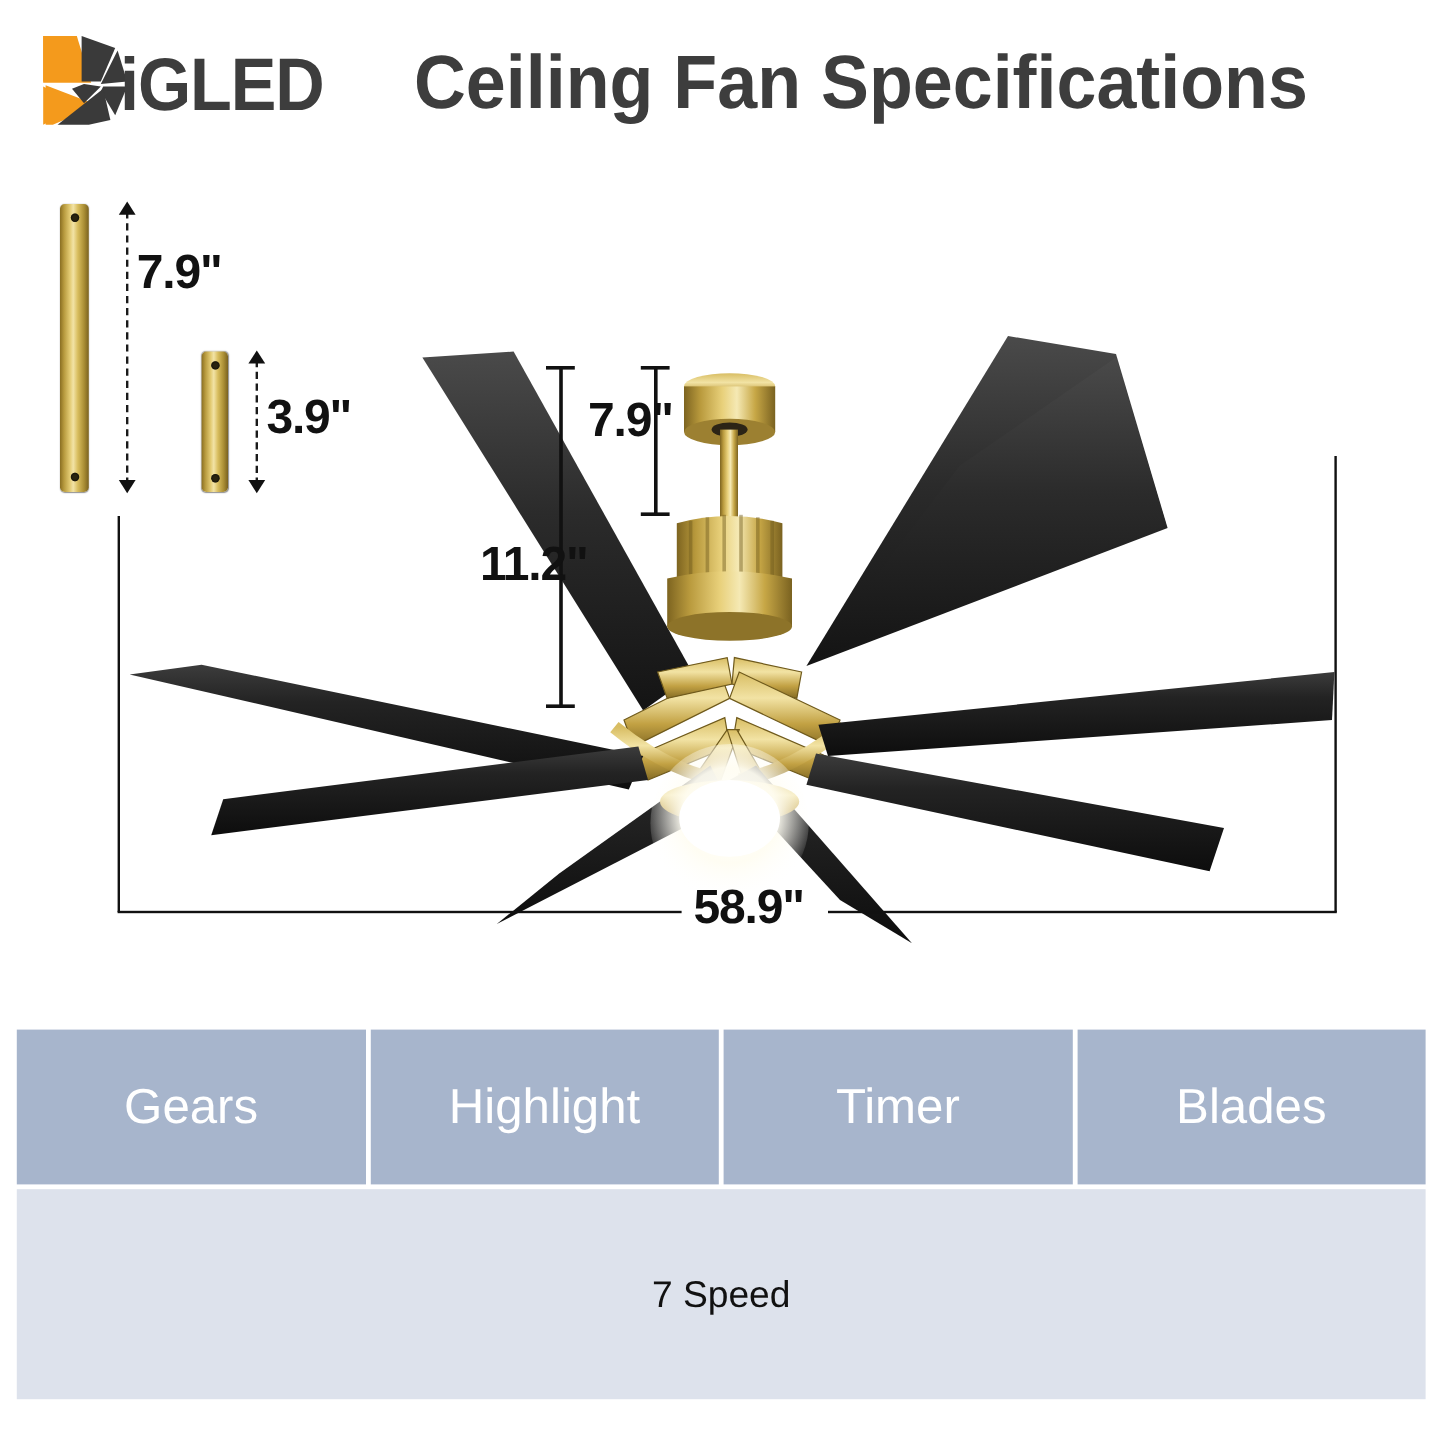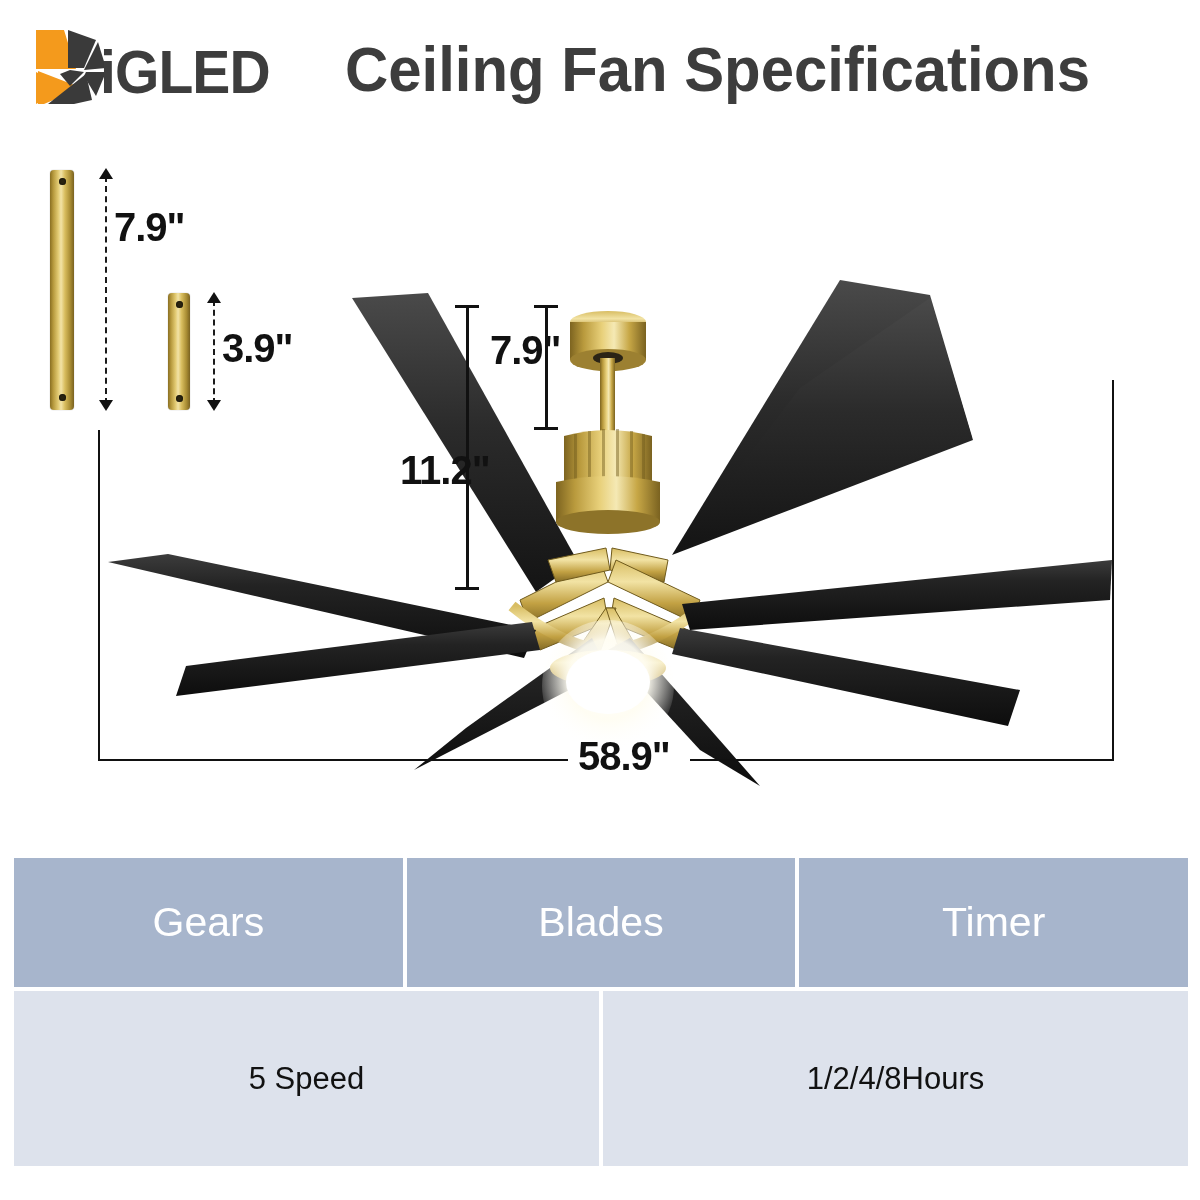--- a/index.html
+++ b/index.html
@@ -317,21 +317,21 @@
 
   <div class="hdim-line" style="left:98px; top:629px; width:470px;"></div>
   <div class="hdim-line" style="left:690px; top:629px; width:424px;"></div>
   <div class="dim-label" style="left:578px; top:604px;">58.9"</div>
 </div>
 
 <div id="spec-table">
 
   <div class="trow">
     <div class="cell head-cell">Gears</div>
+    <div class="cell head-cell">Highlight</div>
+    <div class="cell head-cell">Timer</div>
     <div class="cell head-cell">Blades</div>
-    <div class="cell head-cell">Timer</div>
   </div>
 
   <div class="trow">
-    <div class="cell data-cell">5 Speed</div>
-    <div class="cell data-cell">1/2/4/8Hours</div>
+    <div class="cell data-cell">7 Speed</div>
   </div>
 </div>
 
 </body></html>

